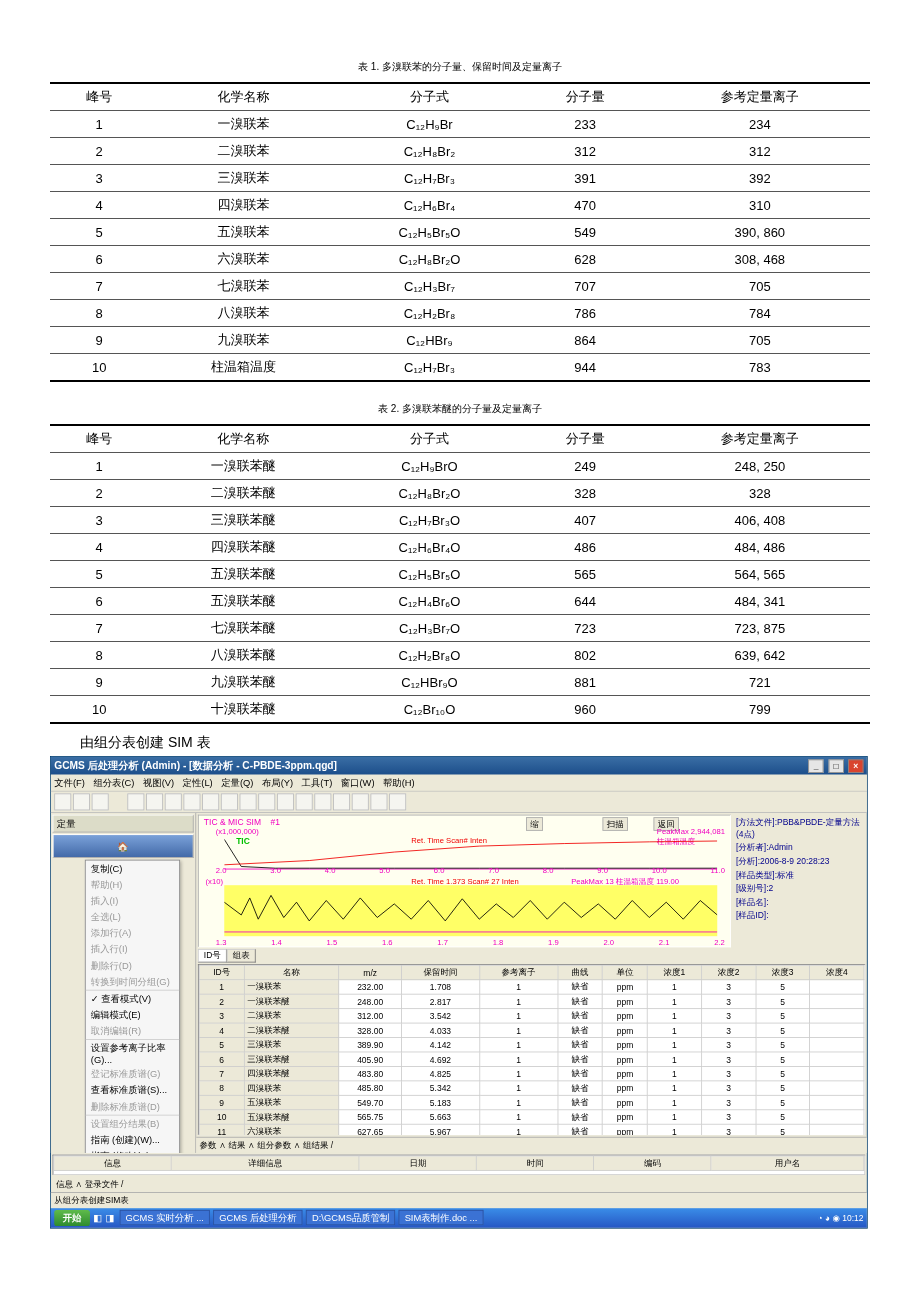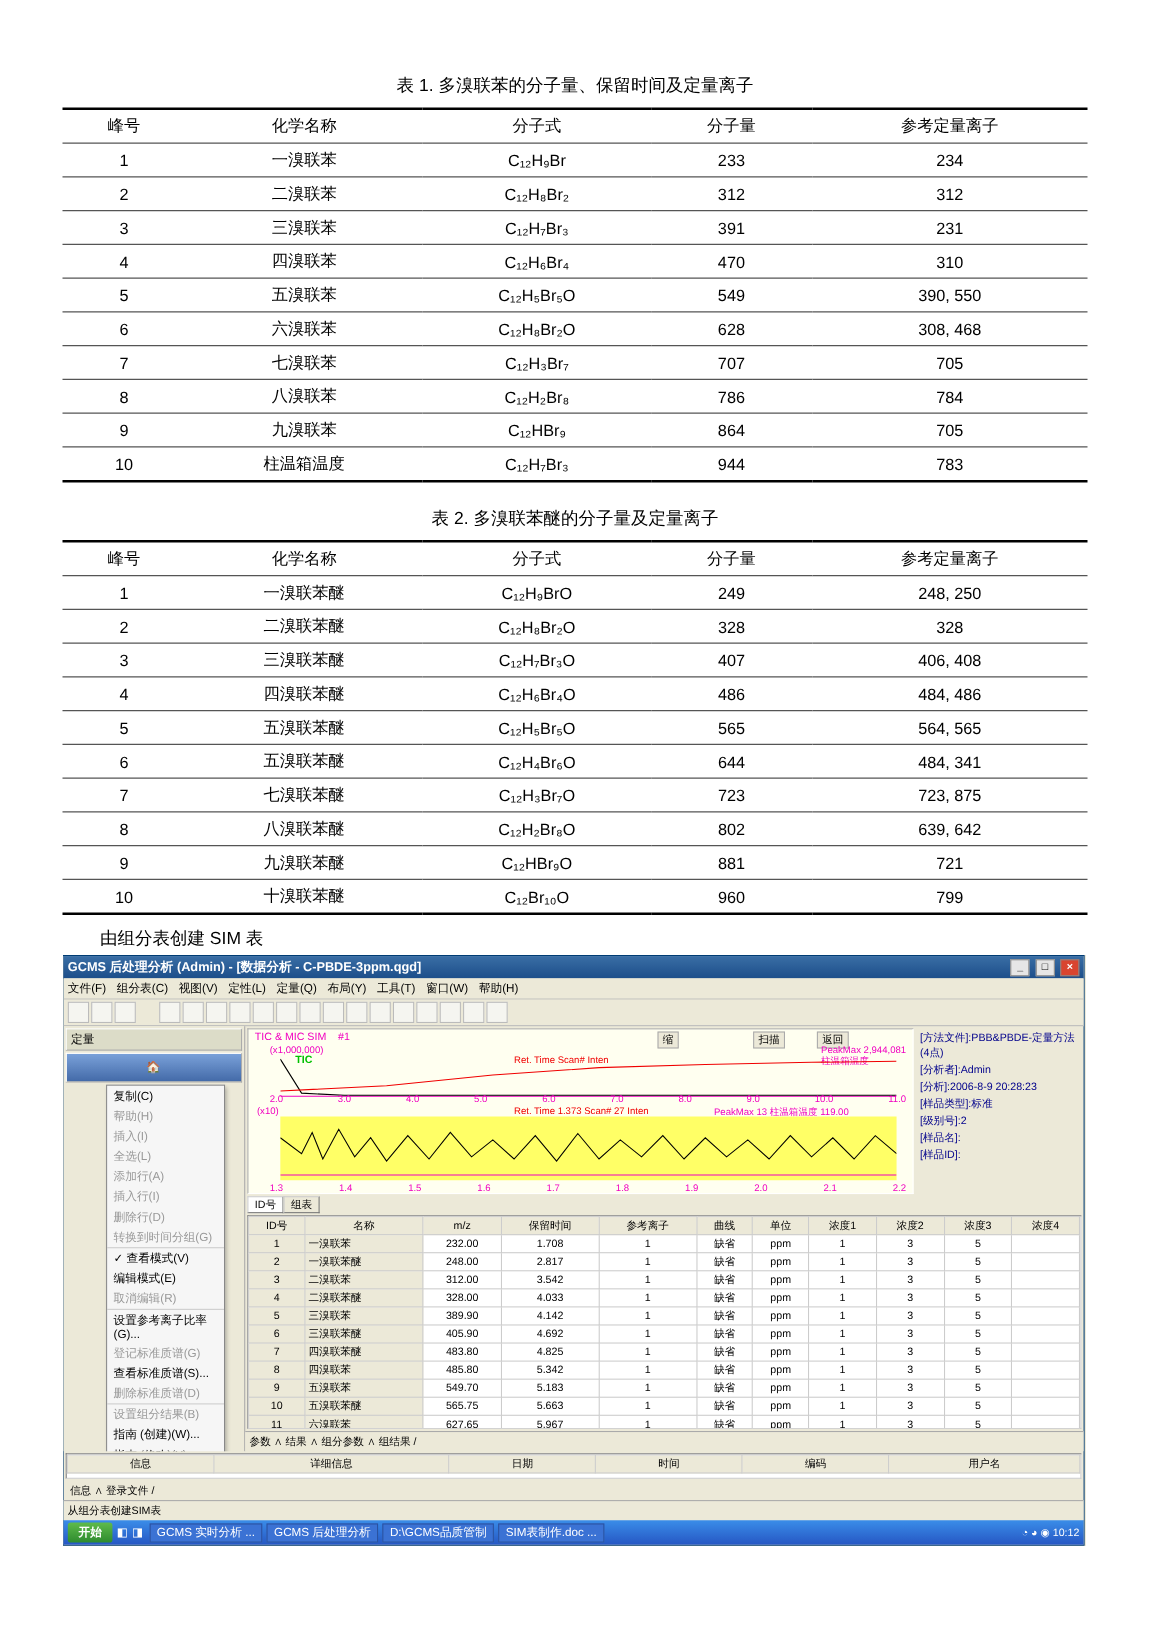--- a/index.html
+++ b/index.html
@@ -6,21 +6,21 @@
     margin: 0;
     padding: 40px 50px;
     font-family: Arial, "Microsoft YaHei", sans-serif;
     font-size: 14px;
     color: #000;
     background: #fff;
     width: 820px;
   }
   .table-title {
     text-align: center;
-    font-size: 14px;
+    font-size: 10px;
     margin: 20px 0 8px 0;
   }
   table.data {
     width: 100%;
     border-collapse: collapse;
     margin-bottom: 10px;
   }
   table.data th, table.data td {
     border: none;
     border-top: 1px solid #555;
@@ -153,35 +153,35 @@
         <td class="left">二溴联苯</td>
         <td class="formula">C₁₂H₈Br₂</td>
         <td>312</td>
         <td>312</td>
       </tr>
       <tr>
         <td>3</td>
         <td class="left">三溴联苯</td>
         <td class="formula">C₁₂H₇Br₃</td>
         <td>391</td>
-        <td>231</td>
+        <td>392</td>
       </tr>
       <tr>
         <td>4</td>
         <td class="left">四溴联苯</td>
         <td class="formula">C₁₂H₆Br₄</td>
         <td>470</td>
         <td>310</td>
       </tr>
       <tr>
         <td>5</td>
         <td class="left">五溴联苯</td>
         <td class="formula">C₁₂H₅Br₅O</td>
         <td>549</td>
-        <td>390, 550</td>
+        <td>390, 860</td>
       </tr>
       <tr>
         <td>6</td>
         <td class="left">六溴联苯</td>
         <td class="formula">C₁₂H₈Br₂O</td>
         <td>628</td>
         <td>308, 468</td>
       </tr>
       <tr>
         <td>7</td>

